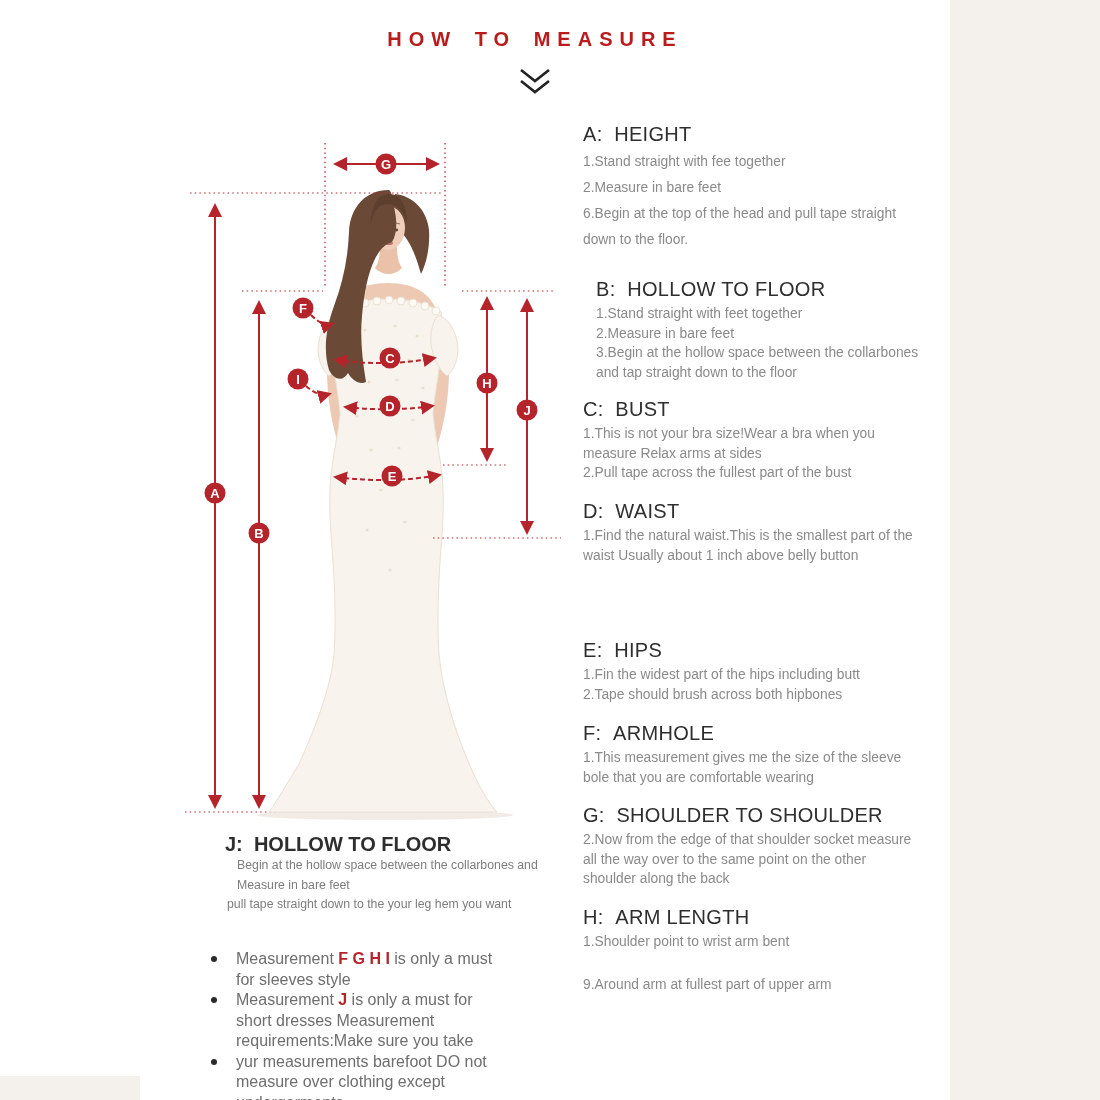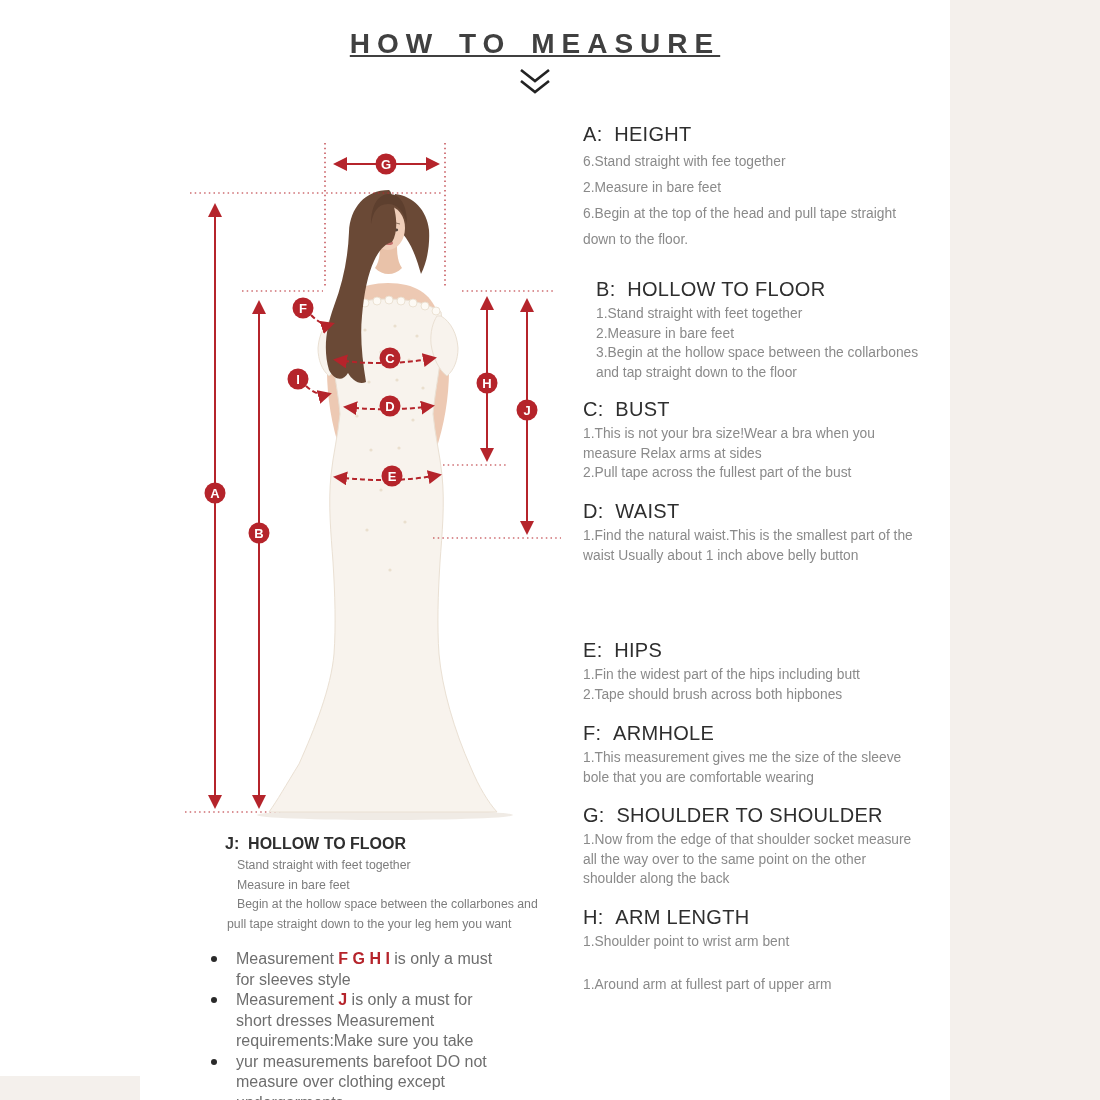--- a/index.html
+++ b/index.html
@@ -16,22 +16,22 @@
   }
   .bl-patch{
     position:absolute;left:0;bottom:0;width:140px;height:24px;
     background:#f4f0ec;
   }
   
   .title-wrap{
     position:absolute;top:28px;left:0;width:1070px;text-align:center;
   }
   .page-title{
-    font-size:28px;font-weight:bold;color:#404040;
-    letter-spacing:7px;word-spacing:5px;text-decoration:underline;
+    font-size:20px;font-weight:bold;color:#b91c1c;
+    letter-spacing:7px;word-spacing:5px;
   }
   .chevron-wrap{
     position:absolute;top:68px;left:0;width:1070px;text-align:center;
   }
   
   .figure{
     position:absolute;left:185px;top:130px;width:380px;height:700px;
   }
   .lbl{
     font-size:13px;font-weight:bold;fill:#ffffff;
@@ -43,21 +43,21 @@
   }
   .section{position:absolute;left:0;width:330px;}
   .sec-heading{
     font-size:20px;font-weight:500;color:#2e2e2e;line-height:20px;
     letter-spacing:0.3px;
   }
   .sec-lines{margin-top:5px;font-size:13.8px;color:#8a8a8a;line-height:19.5px;}
   .sec-lines.loose{line-height:26px;}
   
   .j-section{position:absolute;left:225px;top:834px;width:350px;}
-  .j-heading{font-size:16px;font-weight:bold;color:#2e2e2e;line-height:20px;}
+  .j-heading{font-size:20px;font-weight:bold;color:#2e2e2e;line-height:20px;}
   .j-lines{margin-top:2px;font-size:12.3px;color:#7d7d7d;line-height:19.5px;}
   .j-line{padding-left:12px;}
   .j-line.noindent{padding-left:2px;}
   
   .notes{position:absolute;left:208px;top:949px;width:300px;}
   .note-item{
     position:relative;padding-left:28px;
     font-size:16px;color:#6e6e6e;line-height:20.5px;
   }
   .note-dot{
@@ -200,21 +200,21 @@
         <text class="lbl" x="113" y="253.5">I</text>
       <circle cx="342" cy="280" r="10.5" fill="#b5242b"></circle>
         <text class="lbl" x="342" y="284.5">J</text>
     </g>
   </svg>
 
   <div class="sections-col" id="sections-col">
       <div class="section" style="top: 124px;">
         <div class="sec-heading">A:&nbsp;&nbsp;HEIGHT</div>
         <div class="sec-lines loose">
-          <div class="sec-line">6.Stand straight with fee together</div>
+          <div class="sec-line">1.Stand straight with fee together</div>
           <div class="sec-line">2.Measure in bare feet</div>
           <div class="sec-line">6.Begin at the top of the head and pull tape straight down to the floor.</div>
         </div>
       </div>
       <div class="section" style="top: 279px; margin-left: 13px;">
         <div class="sec-heading">B:&nbsp;&nbsp;HOLLOW TO FLOOR</div>
         <div class="sec-lines">
           <div class="sec-line">1.Stand straight with feet together</div>
           <div class="sec-line">2.Measure in bare feet</div>
           <div class="sec-line">3.Begin at the hollow space between the collarbones and tap straight down to the floor</div>
@@ -242,42 +242,41 @@
       </div>
       <div class="section" style="top: 723px;">
         <div class="sec-heading">F:&nbsp;&nbsp;ARMHOLE</div>
         <div class="sec-lines">
           <div class="sec-line">1.This measurement gives me the size of the sleeve bole that you are comfortable wearing</div>
         </div>
       </div>
       <div class="section" style="top: 805px;">
         <div class="sec-heading">G:&nbsp;&nbsp;SHOULDER TO SHOULDER</div>
         <div class="sec-lines">
-          <div class="sec-line">1.Now from the edge of that shoulder socket measure all the way over to the same point on the other shoulder along the back</div>
+          <div class="sec-line">2.Now from the edge of that shoulder socket measure all the way over to the same point on the other shoulder along the back</div>
         </div>
       </div>
       <div class="section" style="top: 907px;">
         <div class="sec-heading">H:&nbsp;&nbsp;ARM LENGTH</div>
         <div class="sec-lines">
           <div class="sec-line">1.Shoulder point to wrist arm bent</div>
         </div>
       </div>
       <div class="section" style="top: 970px;">
         <div class="sec-lines">
-          <div class="sec-line">1.Around arm at fullest part of upper arm</div>
+          <div class="sec-line">9.Around arm at fullest part of upper arm</div>
         </div>
       </div>
     </div>
 
   <div class="j-section">
     <div class="j-heading" id="j-heading">J:&nbsp;&nbsp;HOLLOW TO FLOOR</div>
     <div class="j-lines" id="j-lines">
-        <div class="j-line">Stand straight with feet together</div>
+        <div class="j-line">Begin at the hollow space between the collarbones and</div>
         <div class="j-line">Measure in bare feet</div>
-        <div class="j-line">Begin at the hollow space between the collarbones and</div>
         <div class="j-line noindent">pull tape straight down to the your leg hem you want</div>
       </div>
   </div>
 
   <div class="notes" id="notes-list">
       <div class="note-item"><span class="note-dot"></span><span><span>Measurement </span><span class="seg-red">F G H I</span><span> is only a must for sleeves style</span></span></div>
       <div class="note-item"><span class="note-dot"></span><span><span>Measurement </span><span class="seg-red">J</span><span> is only a must for short dresses Measurement requirements:Make sure you take</span></span></div>
       <div class="note-item"><span class="note-dot"></span><span><span>yur measurements barefoot DO not measure over clothing except undergarments</span></span></div>
     </div>
 

